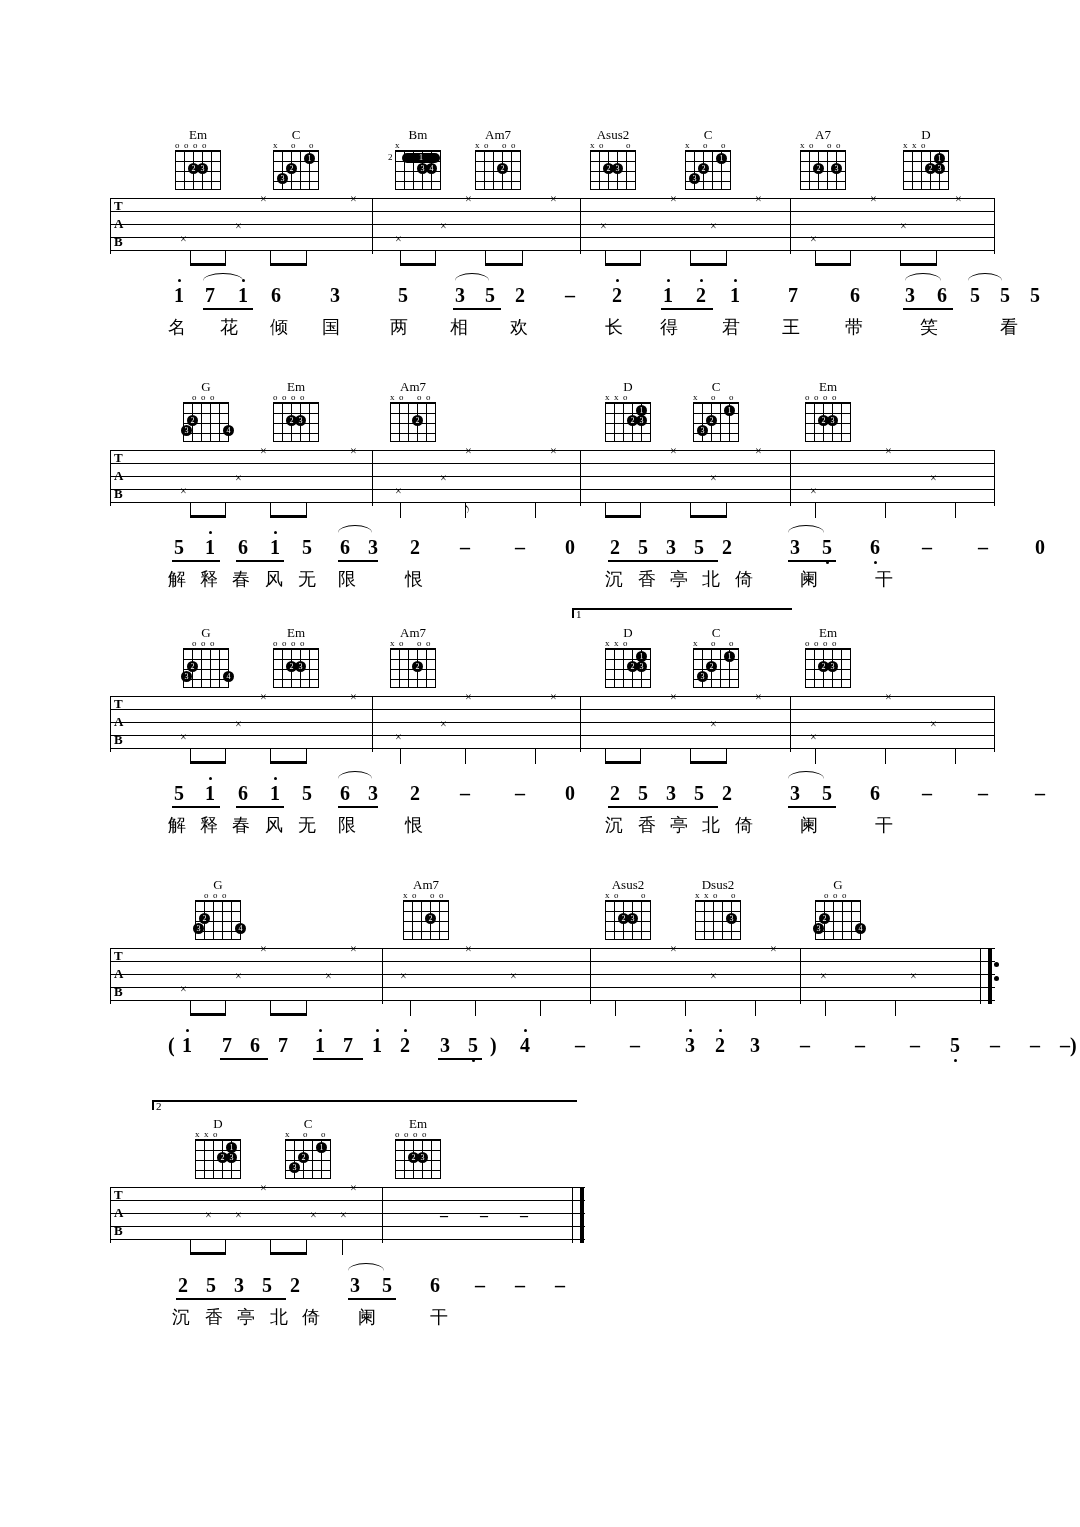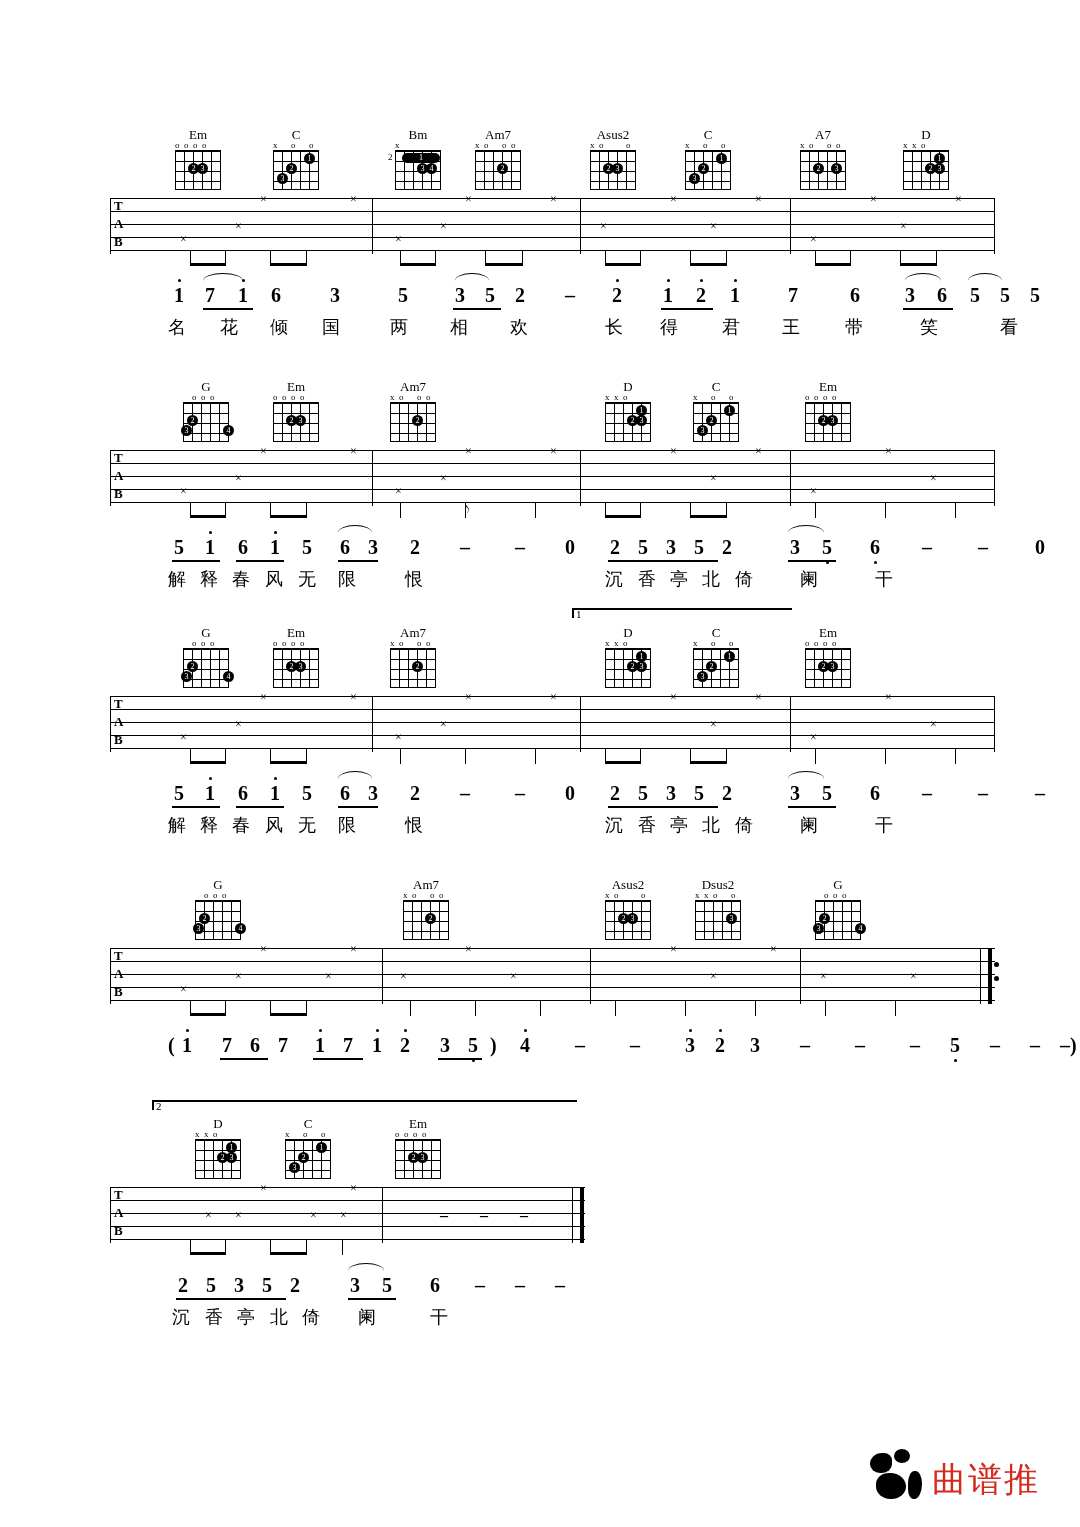--- a/index.html
+++ b/index.html
@@ -1085,21 +1085,14 @@
     <span class="lyric" style="left:62px;">沉</span>
     <span class="lyric" style="left:95px;">香</span>
     <span class="lyric" style="left:127px;">亭</span>
     <span class="lyric" style="left:160px;">北</span>
     <span class="lyric" style="left:192px;">倚</span>
     <span class="lyric" style="left:248px;">阑</span>
     <span class="lyric" style="left:320px;">干</span>
   </div>
 </div>
 
-<div class="logo">
-  <div class="blob" style="left:0px;top:4px;width:22px;height:20px;border-radius:60% 40% 50% 50%;"></div>
-  <div class="blob" style="left:24px;top:0px;width:16px;height:14px;border-radius:50%;"></div>
-  <div class="blob" style="left:6px;top:24px;width:30px;height:26px;border-radius:45% 55% 50% 50%;"></div>
-  <div class="blob" style="left:38px;top:22px;width:14px;height:28px;border-radius:50% 50% 60% 40%;"></div>
-  <div class="txt">曲谱推</div>
+
 </div>
 
-</div>
-
 </body></html>

